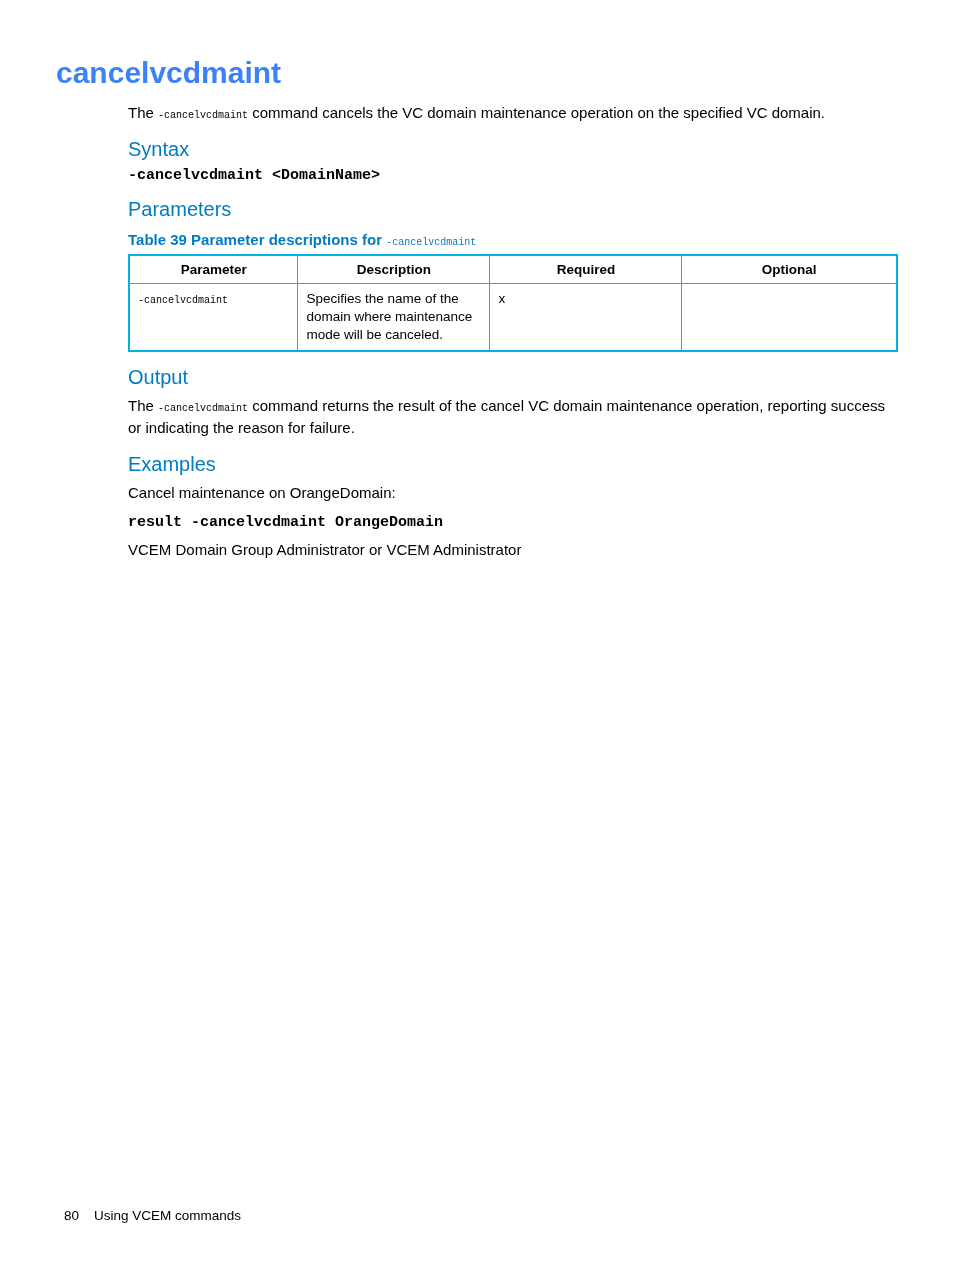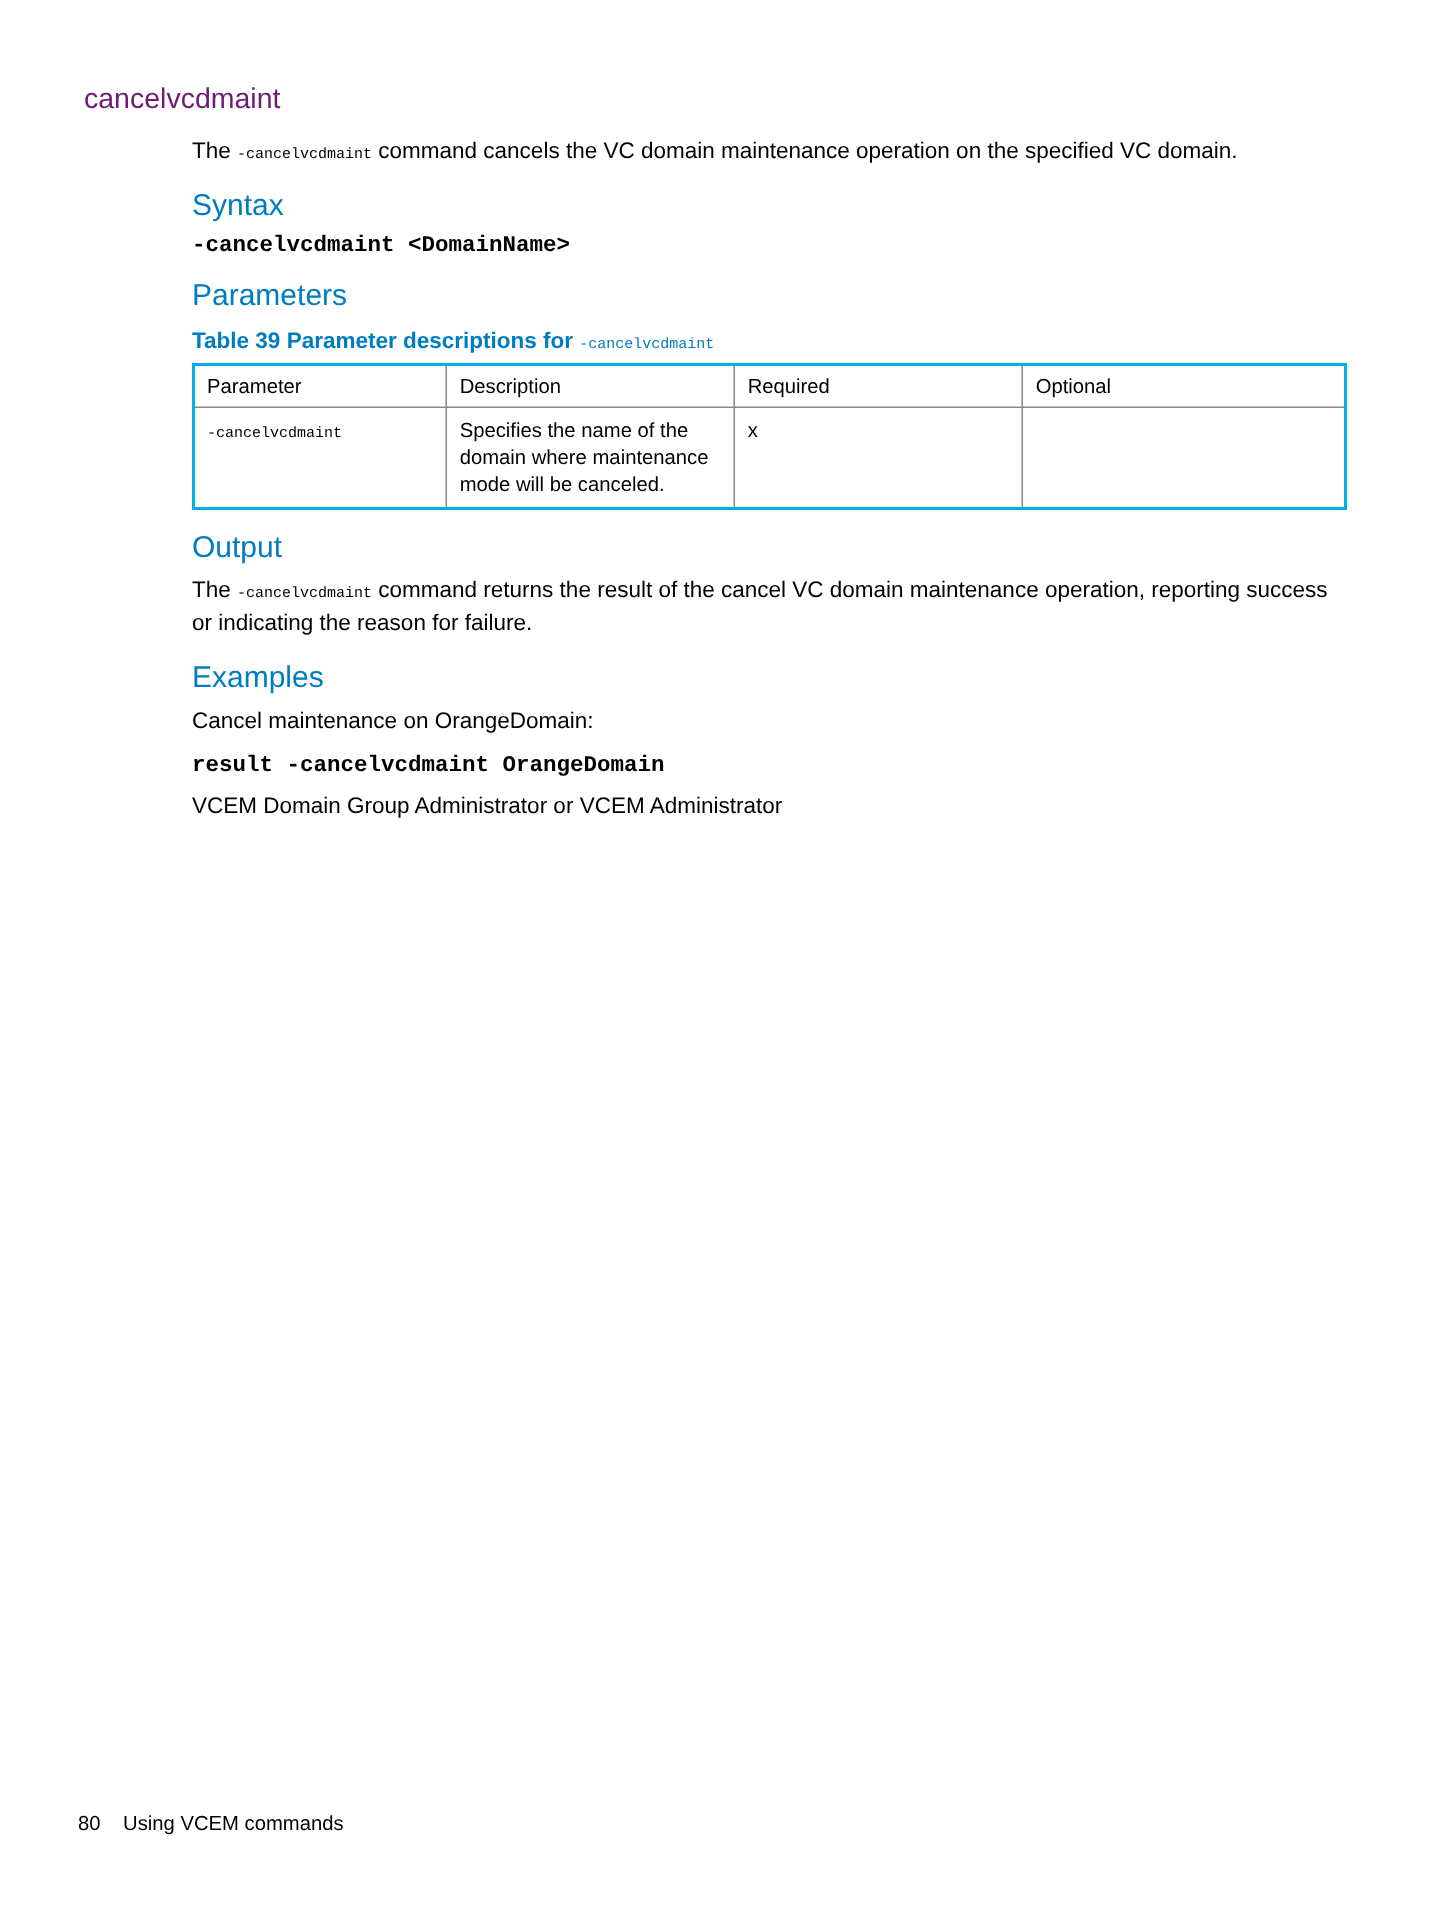--- a/index.html
+++ b/index.html
@@ -9,23 +9,23 @@
     }
     body {
       font-family: Arial, Helvetica, sans-serif;
       background: #ffffff;
       width: 954px;
       height: 1271px;
       position: relative;
       padding: 56px 56px 40px 56px;
     }
     .page-title {
-      color: #701a75;
-      font-size: 19px;
-      font-weight: normal;
+      color: #3b82f6;
+      font-size: 30px;
+      font-weight: bold;
       margin-bottom: 12px;
     }
     .indent {
       margin-left: 72px;
     }
     .body-text {
       font-size: 15px;
       color: #000;
       line-height: 1.45;
       margin-bottom: 10px;
@@ -59,23 +59,23 @@
       font-weight: normal;
       color: #007cc1;
     }
     table.param-table {
       width: 100%;
       border-collapse: collapse;
       border: 2px solid #00b0e6;
       margin-bottom: 14px;
     }
     table.param-table th {
-      text-align: left;
+      text-align: center;
       font-size: 13.5px;
-      font-weight: normal;
+      font-weight: bold;
       padding: 6px 8px;
       border-right: 1px solid #888;
       border-bottom: 1px solid #888;
       color: #000;
     }
     table.param-table th:last-child {
       border-right: none;
     }
     table.param-table td {
       font-size: 13.5px;
@@ -88,21 +88,21 @@
     table.param-table td:last-child {
       border-right: none;
     }
     .col-param { width: 22%; }
     .col-desc { width: 25%; }
     .col-req { width: 25%; }
     .col-opt { width: 28%; }
     .footer {
       position: absolute;
       bottom: 48px;
-      left: 52px;
+      left: 64px;
       font-size: 13.5px;
       color: #000;
     }
   </style>
 </head>
 <body>
 
 <h1 class="page-title">cancelvcdmaint</h1>
 
 <div class="indent">

